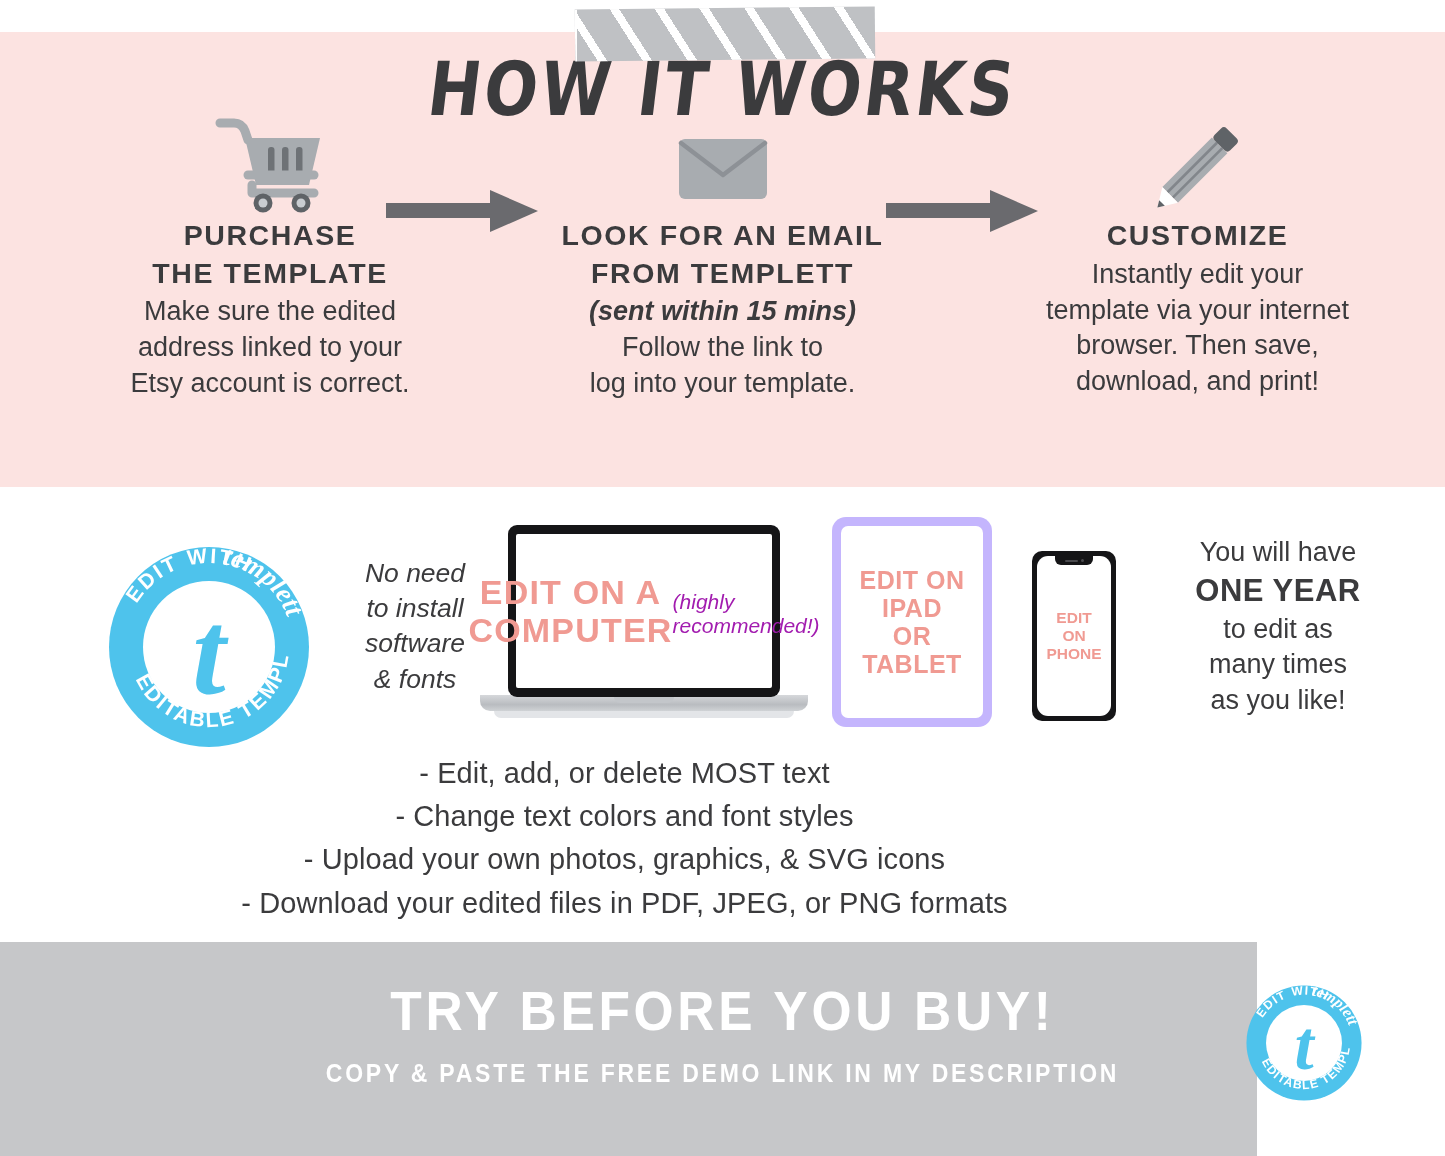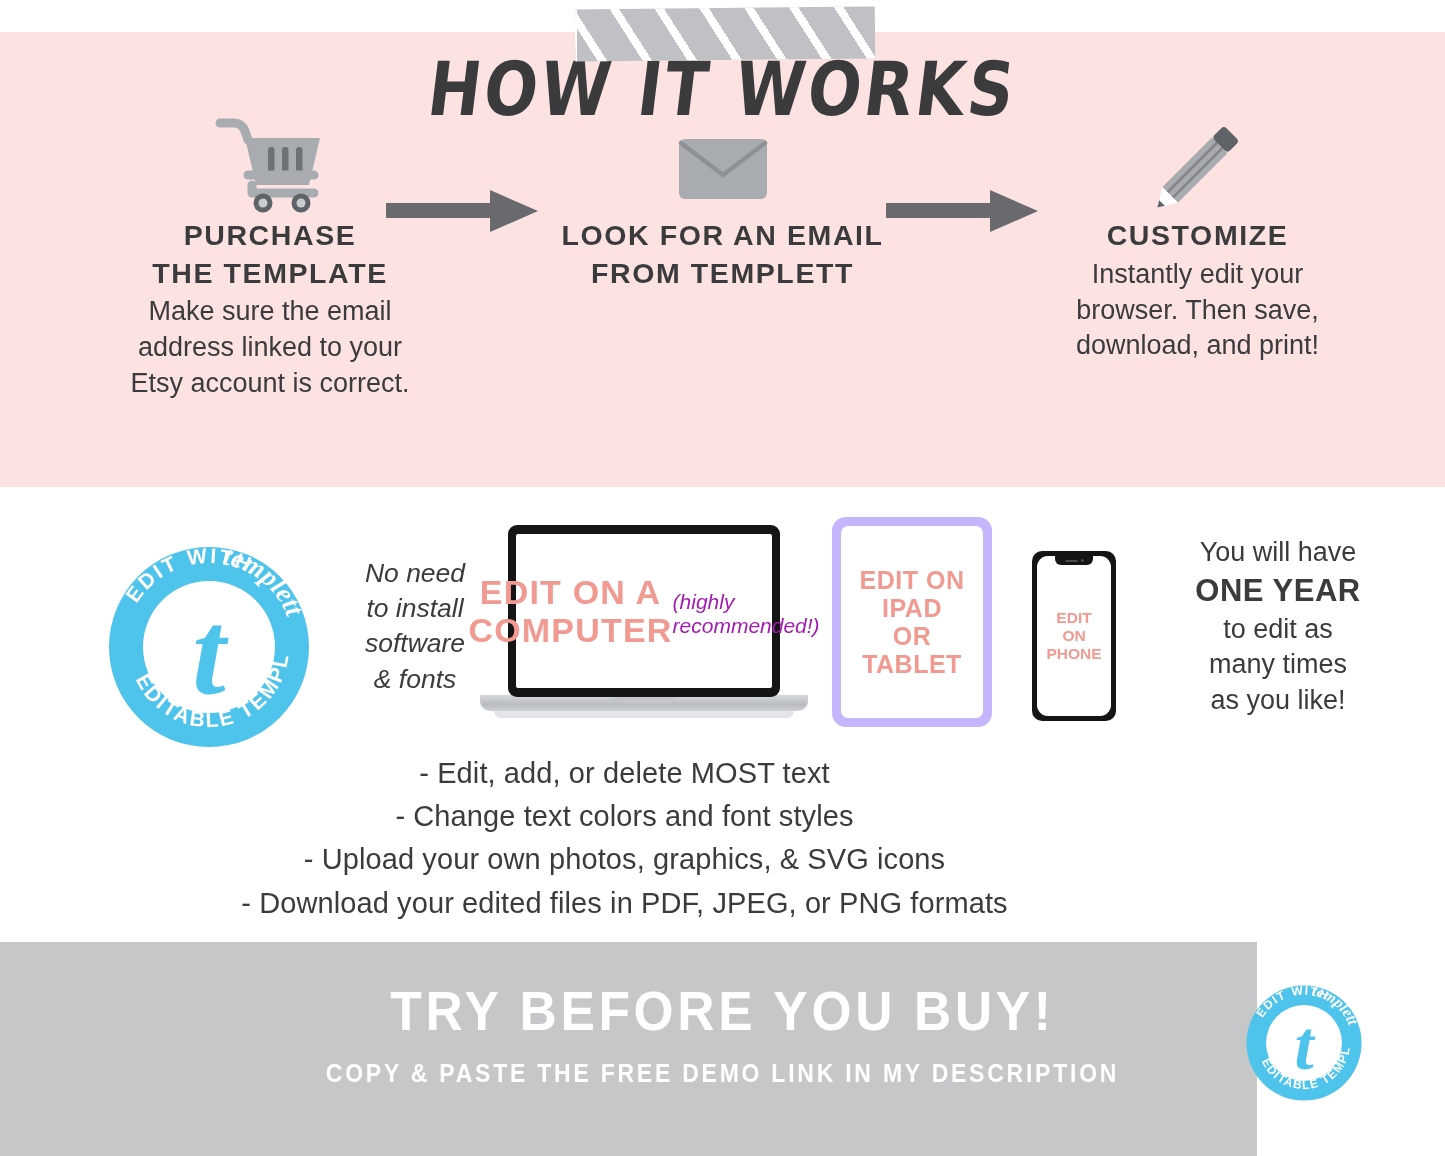--- a/index.html
+++ b/index.html
@@ -212,36 +212,41 @@
           <circle cx="51" cy="90" r="4.5" fill="#C9CDD1"></circle>
           <circle cx="89" cy="90" r="9.5" fill="#5F6367"></circle>
           <circle cx="89" cy="90" r="4.5" fill="#C9CDD1"></circle>
         </svg>
       </div>
       <div class="step-head">
         <div>PURCHASE</div>
         <div>THE TEMPLATE</div>
       </div>
       <div class="step-body">
-        <div>Make sure the email</div>
+        <div>Make sure the edited</div>
         <div>address linked to your</div>
         <div>Etsy account is correct.</div>
       </div>
     </div>
 
     <div class="step step-2">
       <div class="icon-wrap">
         <svg width="100" height="100" viewBox="0 0 100 100">
           <rect x="6" y="26" width="88" height="60" rx="6" fill="#A8ACB0"></rect>
           <path d="M8 30 L50 62 L92 30" fill="none" stroke="#8D9196" stroke-width="4.5" stroke-linecap="round" stroke-linejoin="round"></path>
         </svg>
       </div>
       <div class="step-head">
         <div>LOOK FOR AN EMAIL</div>
         <div>FROM TEMPLETT</div>
+      </div>
+      <div class="step-body">
+        <div class="step-ital">(sent within 15 mins)</div>
+        <div>Follow the link to</div>
+        <div>log into your template.</div>
       </div>
     </div>
 
     <div class="step step-3">
       <div class="icon-wrap">
         <svg width="125" height="100" viewBox="0 0 125 100">
           <g transform="rotate(-45 62 55)">
             <rect x="24" y="44" width="70" height="22" fill="#A8ACB0"></rect>
             <rect x="24" y="50" width="70" height="2.6" fill="#82868B"></rect>
             <rect x="24" y="57.5" width="70" height="2.6" fill="#82868B"></rect>
@@ -249,20 +254,21 @@
             <path d="M24 44 L6 55 L24 66 Z" fill="#FFFFFF"></path>
             <path d="M12.5 51 L6 55 L12.5 59 Z" fill="#5F6367"></path>
           </g>
         </svg>
       </div>
       <div class="step-head">
         <div>CUSTOMIZE</div>
       </div>
       <div class="step-body">
         <div>Instantly edit your</div>
+        <div>template via your internet</div>
         <div>browser. Then save,</div>
         <div>download, and print!</div>
       </div>
     </div>
   </div>
 
   <div class="arrow arrow-1">
     <div class="shaft"></div>
     <div class="head"></div>
   </div>

